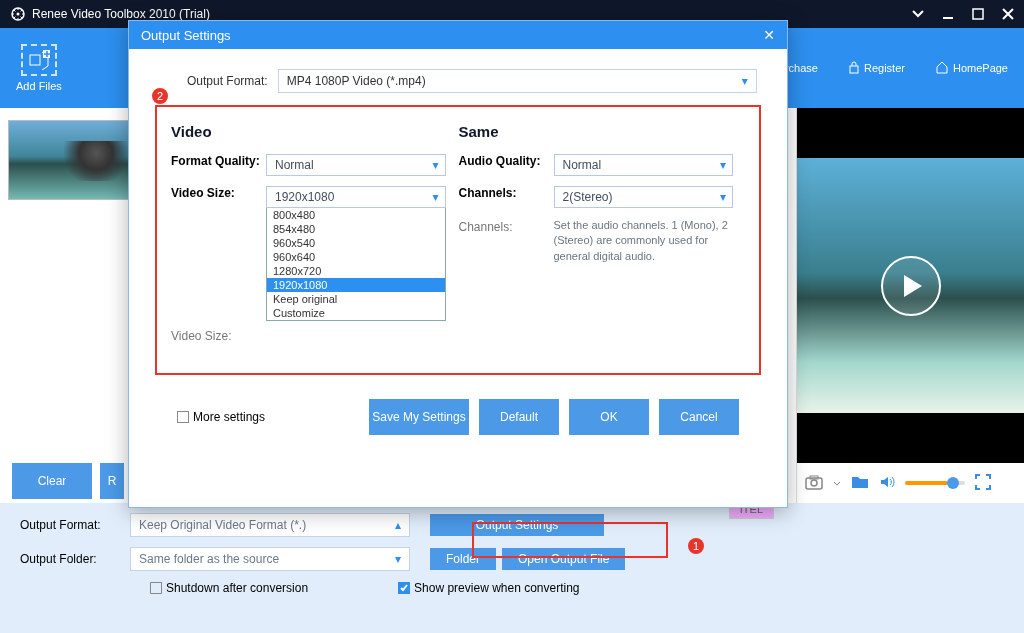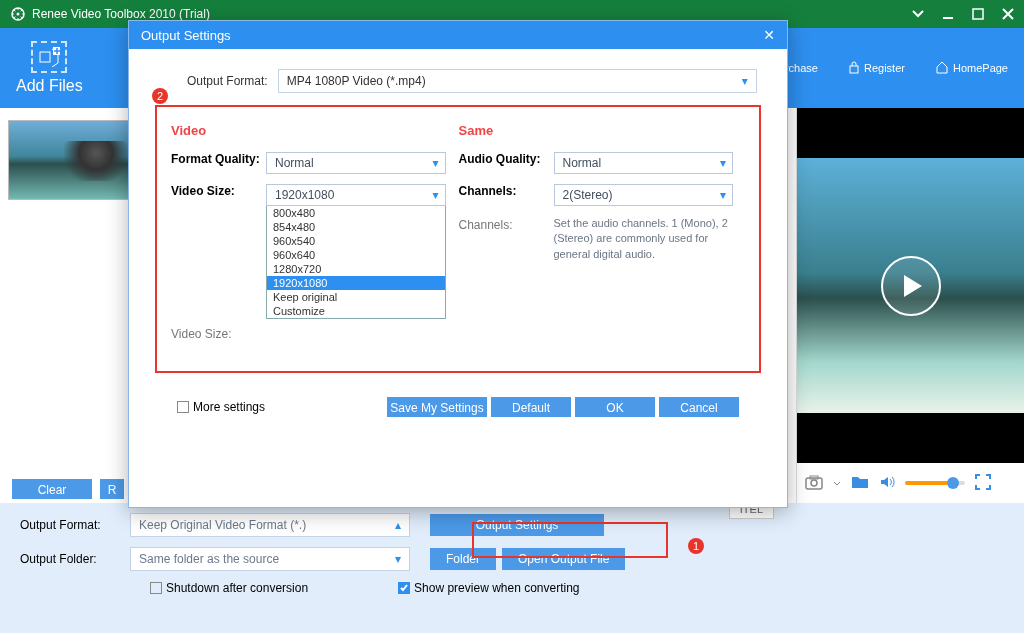--- a/index.html
+++ b/index.html
@@ -1,34 +1,34 @@
 <!DOCTYPE html>
 <html><head>
 <meta charset="utf-8">
 <style>
 html,body{margin:0;padding:0;width:1024px;height:633px;background:#e8e8e8;font-family:Arial,sans-serif;font-size:12px;overflow:hidden;position:relative}
 *{box-sizing:border-box}
 .app{width:1024px;height:633px;background:#fff;position:relative}
-.titlebar{height:28px;background:#15803d;display:flex;align-items:center;padding:0 10px;color:#fff;font-size:12px}
+.titlebar{height:28px;background:#0f172a;display:flex;align-items:center;padding:0 10px;color:#fff;font-size:12px}
 .titlebar .logo svg{vertical-align:middle;margin-right:6px}
 .winctl{margin-left:auto;display:flex;gap:18px;align-items:center}
 .winctl span{display:inline-flex;align-items:center}
 .toolbar{height:80px;background:#2d8fef;display:flex;align-items:center;padding:0 16px}
-.tb-btn{text-align:center;color:#fff;font-size:16px}
+.tb-btn{text-align:center;color:#fff;font-size:11px}
 .tb-btn .ico{width:36px;height:32px;margin:0 auto 4px;display:flex;align-items:center;justify-content:center;color:#fff}
 .tb-btn.add .ico{border:2px dashed #cfe6fd}
 .tb-right{margin-left:auto;display:flex;gap:30px;color:#fff;font-size:11px;align-items:center}
 .tb-right .lk{display:flex;align-items:center;gap:4px}
 .main{display:flex;height:395px}
 .filepane{width:797px;background:#fff;border-right:1px solid #ddd;position:relative}
 .thumb{background:linear-gradient(180deg,#6faed9 0%,#40869a 45%,#2b4f4d 55%,#74b9b3 100%);width:200px;height:80px;margin:12px 0 0 8px;border:1px solid #bbb;position:relative}
 .thumb::after{content:"";position:absolute;left:55px;top:20px;width:80px;height:40px;background:radial-gradient(circle at 40% 30%,#555 0%,#333 30%,transparent 60%)}
 .filebtns{position:absolute;left:12px;bottom:4px;display:flex;gap:8px}
 .btn{border:none;text-align:center;padding:5px 0;font-size:12px;cursor:pointer}
-.btn-blue{background:#4b99e7;color:#fff;height:20px;line-height:12px}
+.btn-blue{background:#4b99e7;color:#fff;height:36px;line-height:12px}
 .filebtns .btn{width:80px}
 .preview{flex:1;display:flex;flex-direction:column}
 .videoarea{flex:1;background:#000;position:relative;display:flex;align-items:center;justify-content:center}
 .videoarea .frame{background:linear-gradient(180deg,#5db0d8 0%,#3a7f8e 45%,#2b4f4d 55%,#a3d7cc 80%,#e8f3ea 100%);width:100%;height:72%}
 .playbtn{position:absolute;width:60px;height:60px;background:rgba(255,255,255,.1);border:2px solid #fff;border-radius:50%;display:flex;align-items:center;justify-content:center}
 .playbtn::after{content:"";border-left:18px solid #fff;border-top:11px solid transparent;border-bottom:11px solid transparent;margin-left:4px}
 .previewbar{height:40px;background:#fff;display:flex;align-items:center;padding:0 8px;gap:10px}
 .slider{flex:0 0 60px;height:4px;background:linear-gradient(to right,#ff9800 70%,#ddd 70%);border-radius:2px;position:relative}
 .slider::after{content:"";position:absolute;left:70%;top:-4px;width:12px;height:12px;border-radius:50%;background:#4b99e7}
 .bottom{height:130px;background:#e1edfb;padding:10px 20px;font-size:12px;position:relative}
@@ -43,33 +43,33 @@
 .startbtn svg{animation:none}
 .modal-back{position:absolute;left:128px;top:20px;width:660px;height:488px;background:#fff;box-shadow:0 4px 20px rgba(0,0,0,.3);border:1px solid #88b9ea;z-index:40}
 .modal-tb{height:28px;background:#2d8fef;color:#fff;display:flex;align-items:center;padding:0 12px;font-size:13px}
 .modal-tb .x{margin-left:auto;font-size:14px;cursor:pointer}
 .mod-body{padding:20px 26px}
 .of-row{display:flex;align-items:center;gap:10px}
 .of-row label{font-size:12px;color:#333}
 .redbox{border:2px solid #e7352c;margin-top:12px;padding:16px 14px 20px;display:flex;position:relative;min-height:230px}
 .col{flex:1}
 .colsep{width:1px;background:transparent}
-.col h3{margin:0 0 14px 0;font-size:13px;color:#ef4444;font-weight:bold}
+.col h3{margin:0 0 14px 0;font-size:15px;color:#0f172a;font-weight:bold}
 .frow{display:flex;align-items:flex-start;margin-bottom:10px;font-size:12px}
 .frow .lbl{width:95px;font-weight:bold}
 .frow .lbl2{width:95px;color:#777;font-weight:normal;padding-top:2px}
 .frow .ctrl{flex:1;margin-right:12px}
 .sel{background:#fff;border:1px solid #b9c8dc;color:#414e5e;height:22px;display:flex;align-items:center;padding:0 8px;position:relative;min-width:170px}
 .sel .arr{position:absolute;right:6px;color:#2d8fef}
 .list{border:1px solid #8aa;border-top:none;background:#fff;color:#333;font-size:11px;max-width:180px}
 .list .opt{padding:1px 6px}
 .list .opt.sel-on{background:#2d8fef;color:#fff}
 .listwrap{position:relative}
 .help{font-size:11px;color:#6b7683;line-height:1.4;max-width:180px}
-.mod-foot{display:flex;align-items:center;padding:0 22px;gap:4px;margin-top:24px}
+.mod-foot{display:flex;align-items:center;padding:0 22px;gap:10px;margin-top:24px}
 .mod-foot .btn-blue{width:100px}
 .badge{width:16px;height:16px;border-radius:50%;background:#e7352c;color:#fff;font-size:11px;display:flex;align-items:center;justify-content:center}
 .b2{position:absolute;left:152px;top:88px;z-index:41}
 .redbox2{position:absolute;left:472px;top:522px;width:196px;height:36px;border:2px solid #e7352c;z-index:20}
 .b1{position:absolute;left:688px;top:538px}
 .bg-file-btn{display:inline-block;background:#4b99e7;color:#fff;padding:4px 16px;font-size:12px;margin-right:6px}
 </style>
 </head>
 <body>
 
@@ -172,21 +172,21 @@
               <path d="M11 5a4 4 0 010 6M13 3a7 7 0 010 10" stroke="#3a8de3" fill="none"></path>
             </svg></span>
         <div class="slider"></div>
         <span><svg width="16" height="16">
               <path d="M1 5V1h4M11 1h4v4M15 11v4h-4M5 15H1v-4" stroke="#3a8de3" fill="none" stroke-width="2"></path>
             </svg></span>
       </div>
     </div>
   </div>
   <div class="bottom">
-    <div style="position:absolute;right:250px;top:-4px;border:1px solid #ccc;background:#ffffff;padding:3px 10px;font-size:11px;color:#666">ITEL</div>
+    <div style="position:absolute;right:250px;top:-4px;border:1px solid #ccc;background:#f0abfc;padding:3px 10px;font-size:11px;color:#666">ITEL</div>
     <div class="row">
       <label>Output Format:</label>
       <div class="dd" style="width:280px">
         <span>Keep Original Video Format (*.)</span>
           <span class="arr">▴</span>
       </div>
       <span style="width:20px"></span>
       <span class="bg-file-btn" style="width:174px;text-align:center">Output Settings</span>
     </div>
     <div class="row">

